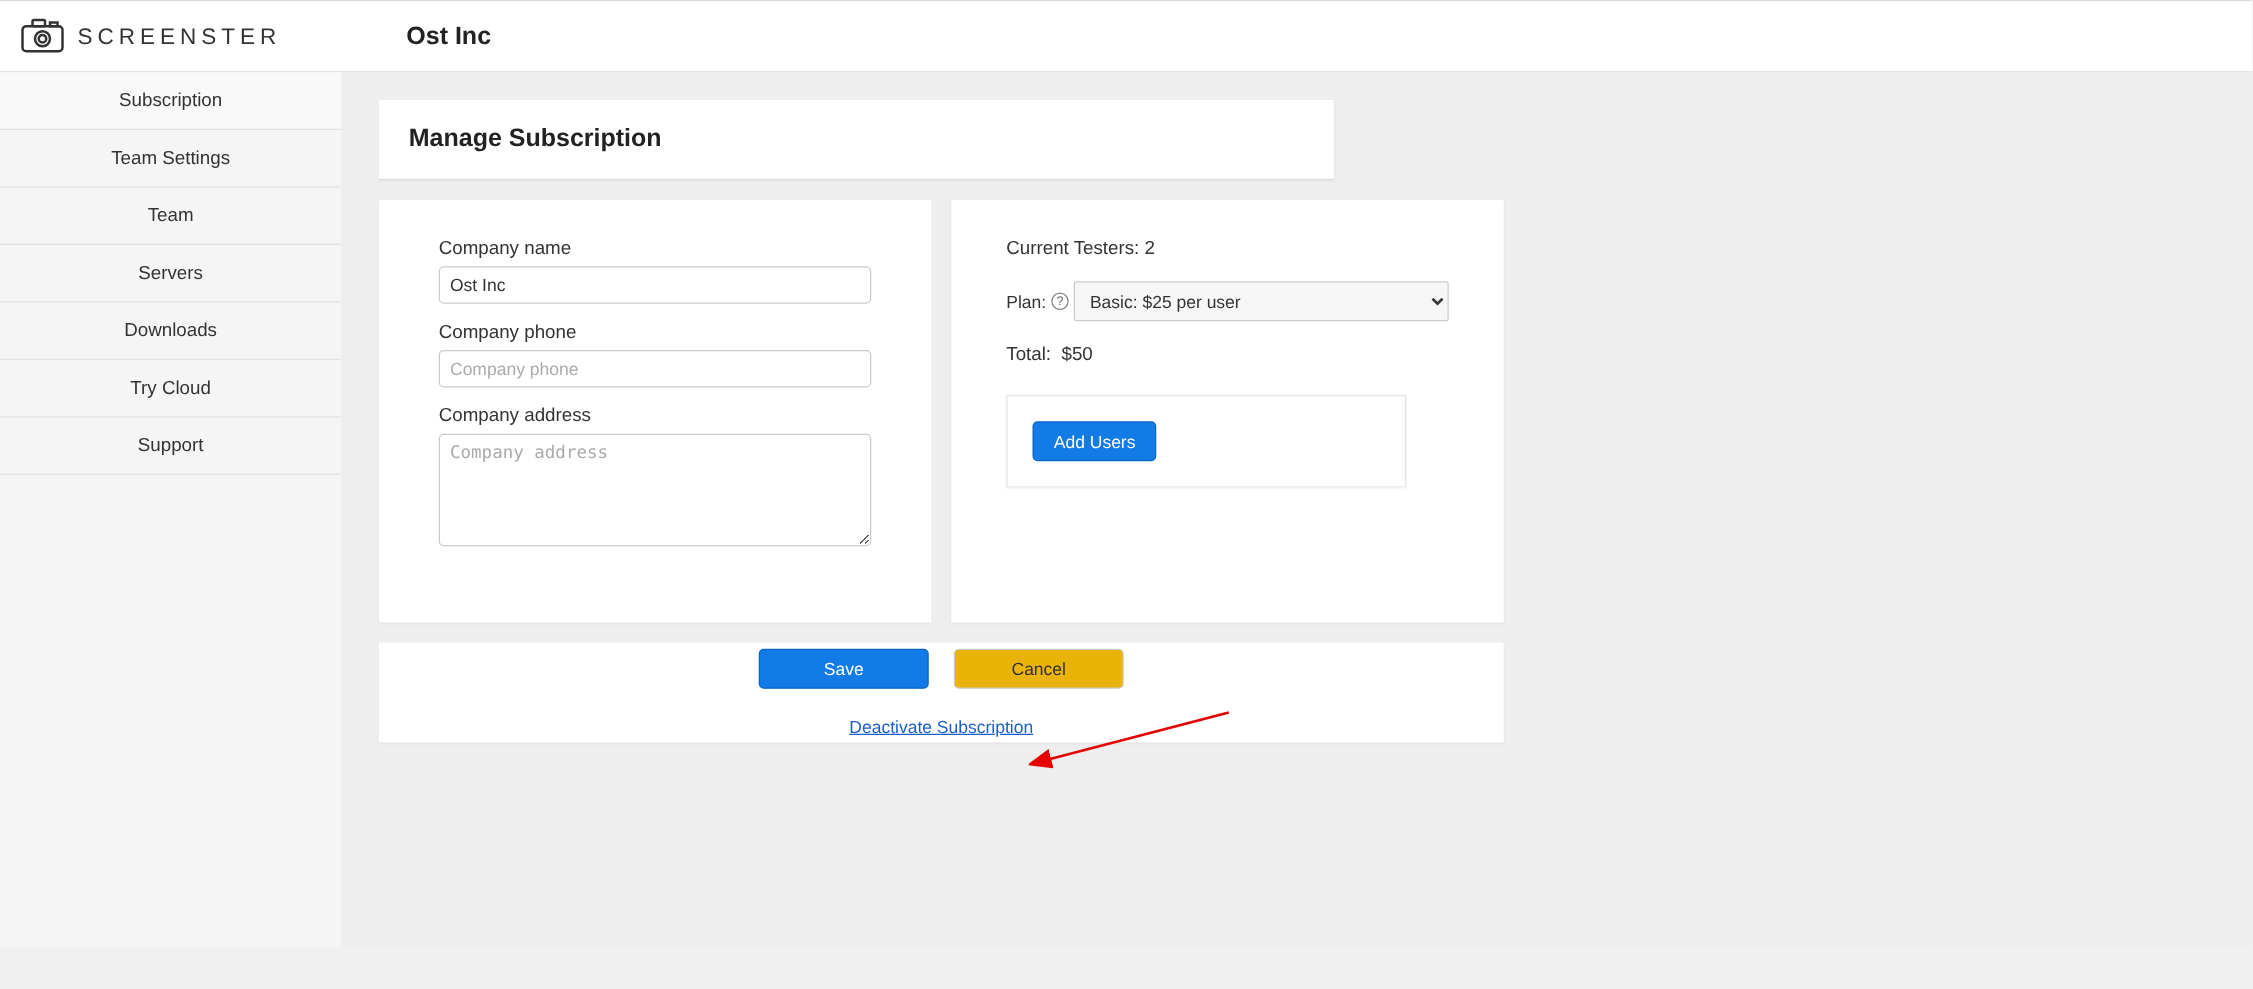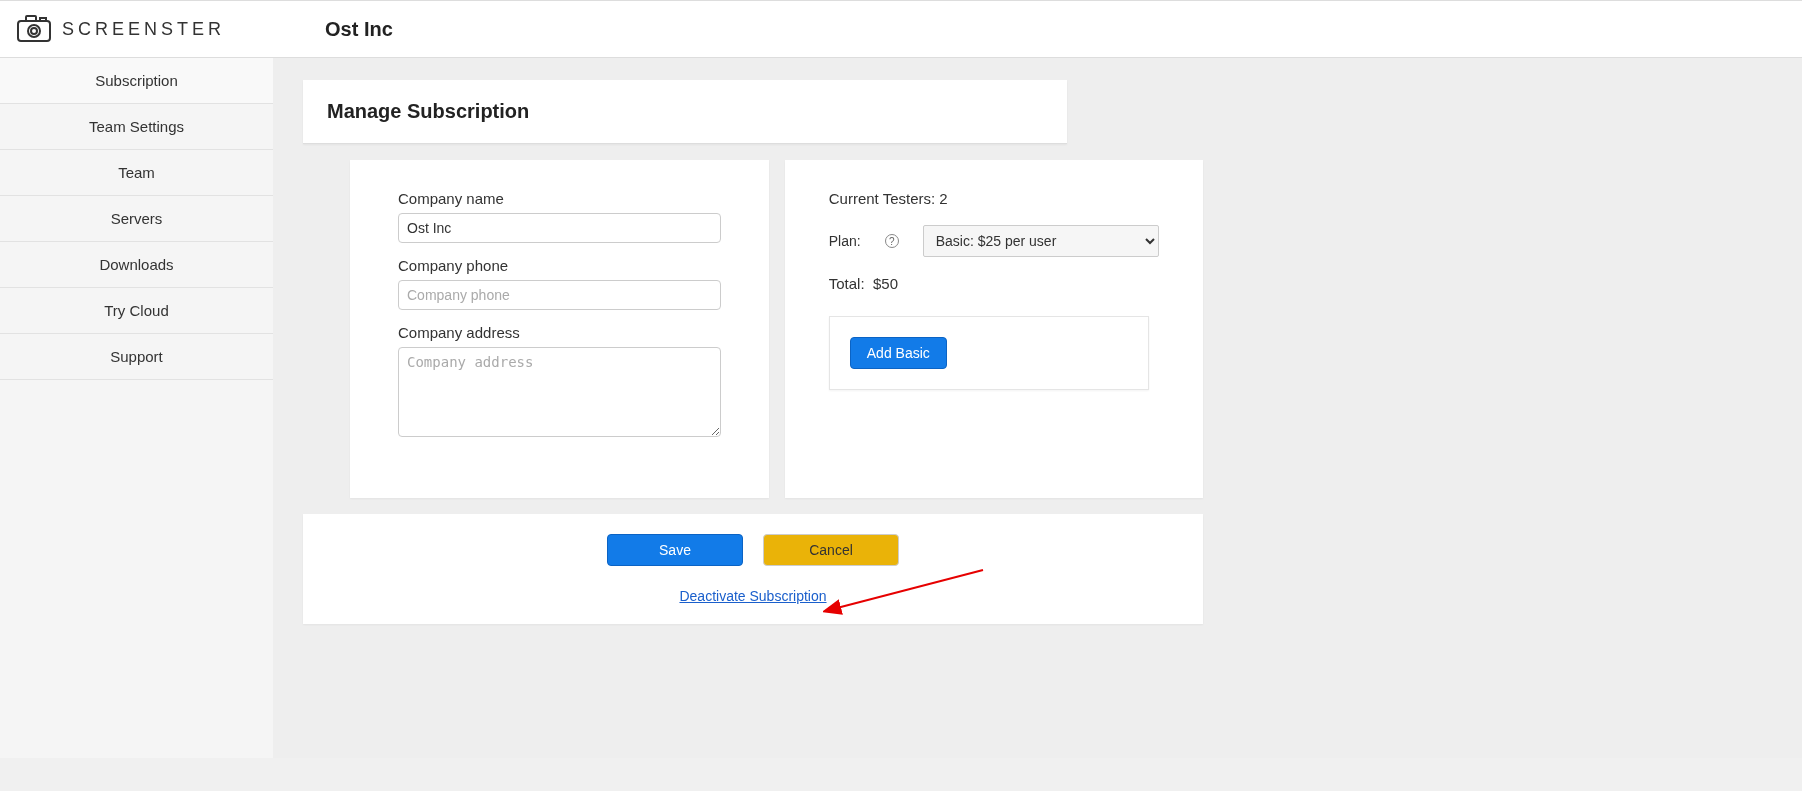--- a/index.html
+++ b/index.html
@@ -77,21 +77,20 @@
     margin-top: 16px;
     width: 900px;
   }
   .panel {
     background: #fff;
     padding: 30px 48px 44px 48px;
     box-shadow: 0 1px 2px rgba(0,0,0,0.05);
   }
   .panel-left {
     width: 442px;
-    margin-left: 47px;
   }
   .panel-right {
     width: 442px;
     padding: 30px 44px;
   }
   .form-group { margin-bottom: 14px; }
   .form-label {
     display: block;
     margin-bottom: 6px;
     color: #333;
@@ -114,21 +113,21 @@
     resize: both;
   }
   .info-line {
     margin-bottom: 18px;
     font-size: 15px;
     color: #333;
   }
   .plan-row {
     display: flex;
     align-items: center;
-    gap: 24px;
+    gap: 4px;
     margin-bottom: 18px;
   }
   .help-icon {
     display: inline-flex;
     align-items: center;
     justify-content: center;
     width: 14px;
     height: 14px;
     border: 1px solid #888;
     border-radius: 50%;
@@ -169,21 +168,21 @@
   }
   .btn-default {
     background: #eab308;
     color: #333;
     border-color: #ccc;
   }
   .actions-panel {
     background: #fff;
     width: 900px;
     margin-top: 16px;
-    padding: 20px;
+    padding: 5px;
     text-align: center;
     box-shadow: 0 1px 2px rgba(0,0,0,0.05);
     position: relative;
   }
   .actions-row {
     display: flex;
     gap: 20px;
     justify-content: center;
     margin-bottom: 22px;
   }
@@ -259,21 +258,21 @@
           <span class="help-icon">?</span>
           <select class="plan-select">
             <option>Basic: $25 per user</option>
           </select>
         </div>
         <div class="info-line">
           <span>Total:</span>&nbsp;
           <span>$50</span>
         </div>
         <div class="card-box">
-          <button class="btn btn-primary">Add Basic</button>
+          <button class="btn btn-primary">Add Users</button>
         </div>
       </div>
     </div>
 
     <div class="actions-panel">
       <div class="actions-row">
         <button class="btn btn-primary">Save</button>
         <button class="btn btn-default">Cancel</button>
       </div>
       <a class="deactivate-link">Deactivate Subscription</a>

